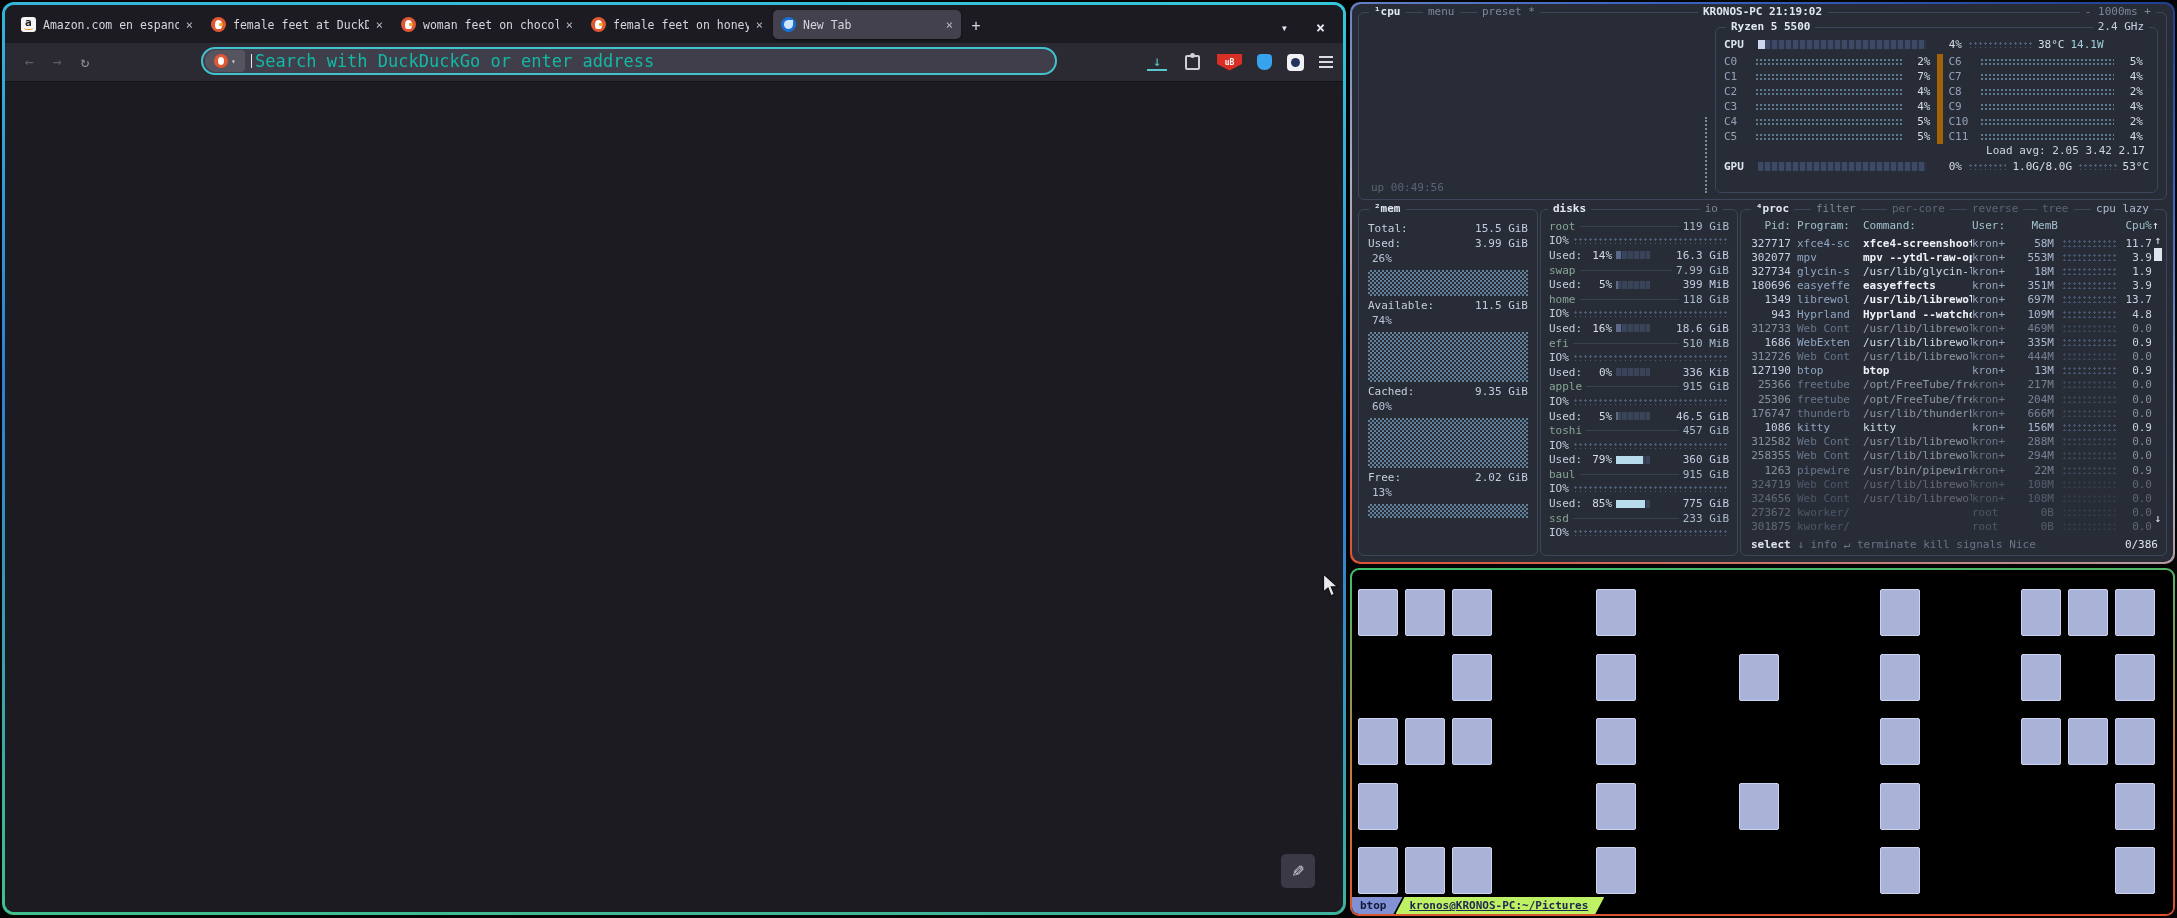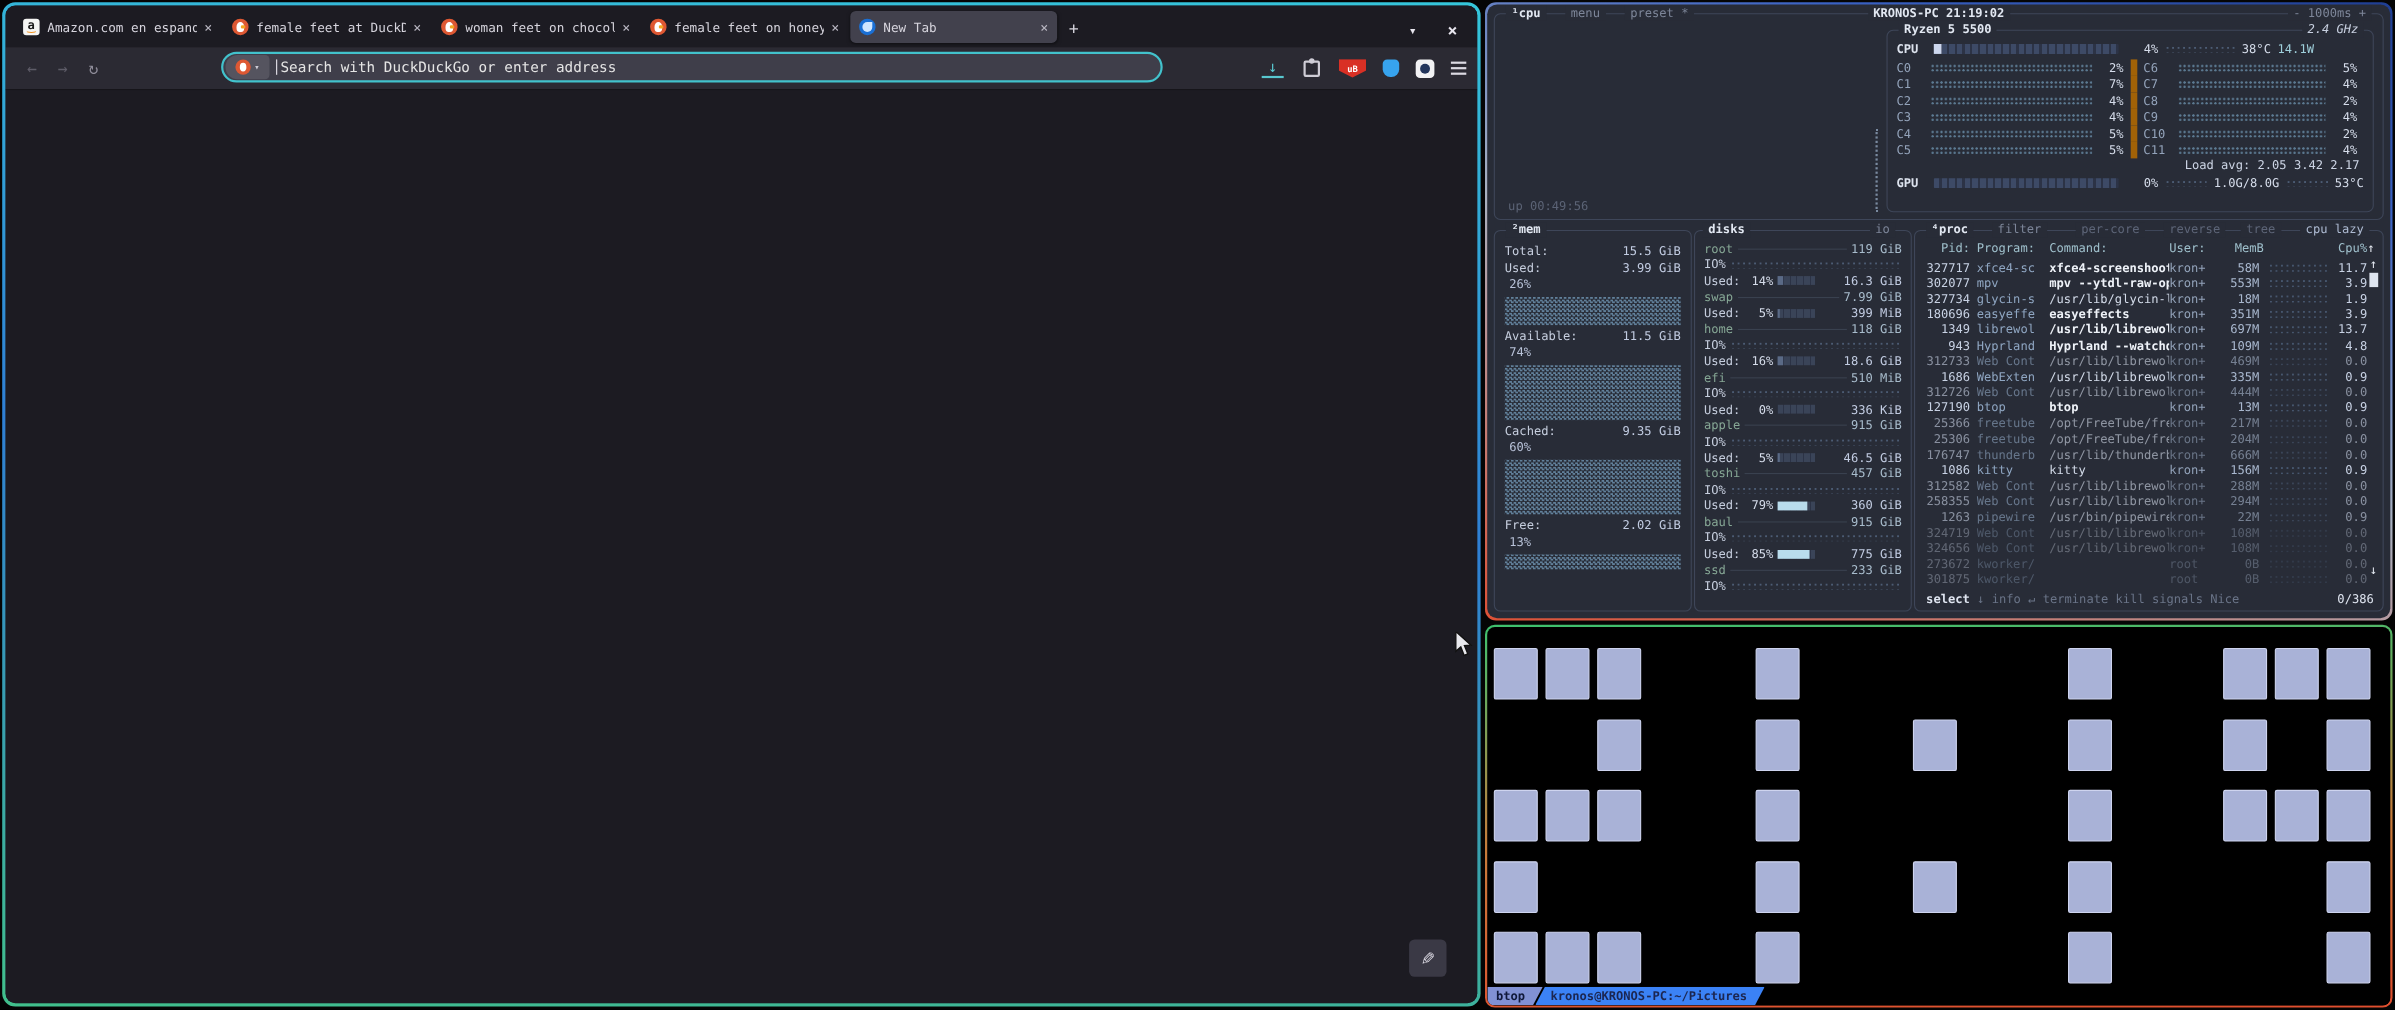--- a/index.html
+++ b/index.html
@@ -40,21 +40,21 @@
   .navbtn{width:28px;text-align:center;font-size:15px;color:#8e8c99;}
   .navbtn.dim{color:#5e5c68;}
   .urlbar{position:absolute;left:196px;top:4px;width:856px;height:28px;background:#3f3e4a;border:2px solid #42c2cc;
      border-radius:15px;display:flex;align-items:center;box-sizing:border-box;}
   .engine-chip{height:22px;width:40px;margin-left:2px;background:#55545f;border-radius:11px 4px 4px 11px;
      display:flex;align-items:center;justify-content:center;gap:3px;}
   .engine-chip .ddg{width:14px;height:14px;border-radius:50%;background:#de5833;position:relative;}
   .engine-chip .ddg::after{content:"";position:absolute;left:4px;top:3px;width:6px;height:8px;background:#fff;border-radius:50%;}
   .engine-chip .caret{font-size:8px;color:#cfcdd6;}
   .caret-line{width:1px;height:14px;background:#e8e6ef;margin-left:6px;}
-  .url-ph{margin-left:3px;font-size:13px;color:#e5e5e5;}
+  .url-ph{margin-left:3px;font-size:17px;color:#14b8a6;}
   .tool-icons{position:absolute;right:10px;top:0;height:38px;display:flex;align-items:center;gap:15px;}
   .ticon{width:20px;height:20px;display:flex;align-items:center;justify-content:center;font-size:14px;color:#cfcdd6;}
   .dl{color:#58c7cf;border-bottom:2px solid #58c7cf;height:15px;line-height:13px;}
   .puzzle{position:relative;}
   .puzzle::after{content:"";width:11px;height:11px;border:2px solid #cfcdd6;border-radius:2px;display:block;}
   .puzzle::before{content:"";position:absolute;top:1px;left:8px;width:5px;height:5px;background:#cfcdd6;border-radius:50%;}
   .ublock{width:25px;height:17px;background:#d93025;color:#fff;font-size:8px;font-weight:bold;
      display:flex;align-items:center;justify-content:center;
      clip-path:polygon(0 0,100% 0,100% 62%,50% 100%,0 62%);}
   .badger{width:15px;height:16px;background:#37a3ee;border-radius:4px 4px 7px 7px;}
@@ -139,21 +139,21 @@
   .scrl-block{position:absolute;right:4px;top:38px;width:8px;height:13px;background:#dfe5f0;}
   .scrl-dn{position:absolute;right:5px;bottom:30px;color:#e8edf5;}
   .procfoot{position:absolute;left:10px;right:8px;bottom:2px;display:flex;justify-content:space-between;color:#6a7488;height:15px;}
   .procfoot b{color:#dfe5f0;font-weight:bold;}
   .procfoot .cnt{color:#dfe5f0;}
   
   #clockterm{background:#000;border-radius:7px;}
   .ccell{position:absolute;width:40px;height:47px;background:#a9b2d7;border:1px solid #ced4ef;box-sizing:border-box;border-radius:2px;}
   .ktabbar{position:absolute;left:0;right:0;bottom:0;height:17px;background:#000;display:flex;font-size:11px;line-height:17px;font-weight:bold;}
   .ktab1{background:#8191d4;color:#10183a;padding:0 16px 0 8px;clip-path:polygon(0 0,100% 0,calc(100% - 9px) 100%,0 100%);}
-  .ktab2{background:#3b82f6;color:#1c2650;padding:0 16px 0 14px;margin-left:-7px;clip-path:polygon(9px 0,100% 0,calc(100% - 9px) 100%,0 100%);}
+  .ktab2{background:#bef264;color:#1c2650;padding:0 16px 0 14px;margin-left:-7px;clip-path:polygon(9px 0,100% 0,calc(100% - 9px) 100%,0 100%);text-decoration:underline;}
   
   #cursor{position:absolute;left:1322px;top:574px;z-index:50;}
 </style>
 </head>
 <body>
 
 <div id="screen">
 
   <div class="winframe" id="browser-frame">
     <div class="win-inner" id="browser">
@@ -232,21 +232,21 @@
         <span class="btitle t-dim" style="left:64px;">menu</span>
         <span class="btitle t-dim" style="left:118px;">preset *</span>
         <span class="btitle t-white" style="left:50%;transform:translateX(-50%);">KRONOS-PC 21:19:02</span>
         <span class="btitle t-dim" style="right:10px;">- 1000ms +</span>
 
         <div id="vdots"></div>
         <div id="uptime">up 00:49:56</div>
 
         <div id="cpu-inner">
           <span class="btitle t-white" style="left:10px;">Ryzen 5 5500</span>
-          <span class="btitle" style="right:8px;color:#c8d0e0;font-style:italic;">2.4 GHz</span>
+          <span class="btitle" style="right:8px;color:#c8d0e0;">2.4 GHz</span>
           <div class="cpurow">
             <span class="cpulab">CPU</span>
             <span class="meter">
                 <span class="fill" style="width:7px;"></span>
               </span>
             <span class="pctv">4%</span>
             <span class="dotfill" style="max-width:64px;"></span>
             <span class="valw">38°C</span>
             <span class="valc">14.1W</span>
           </div>

